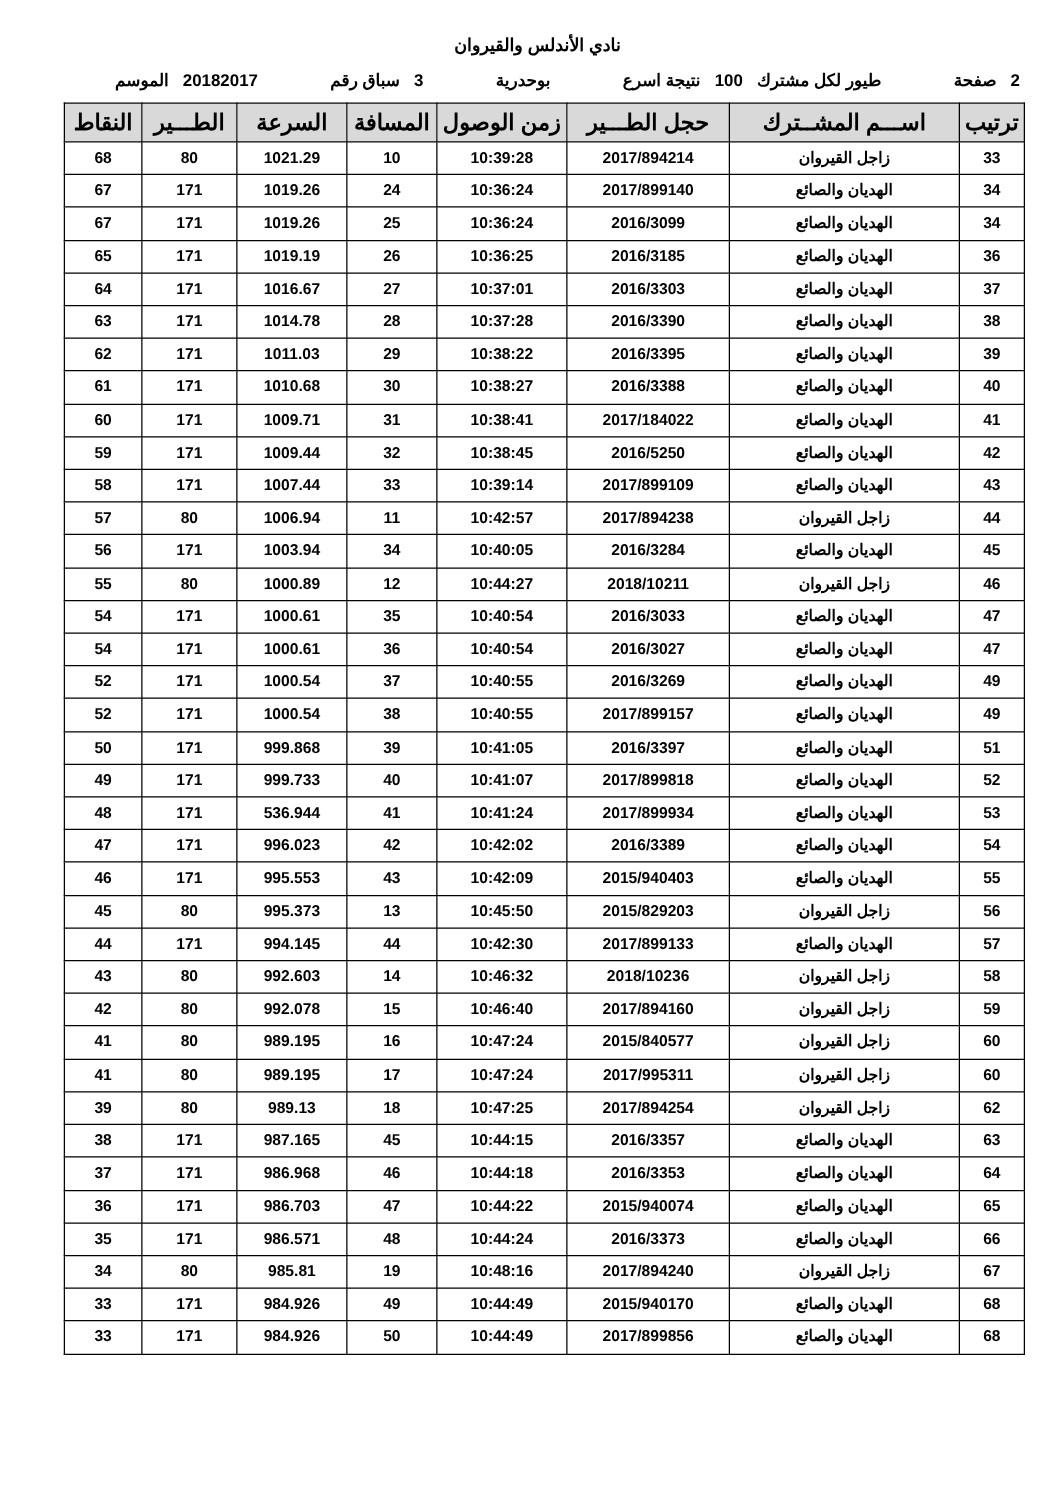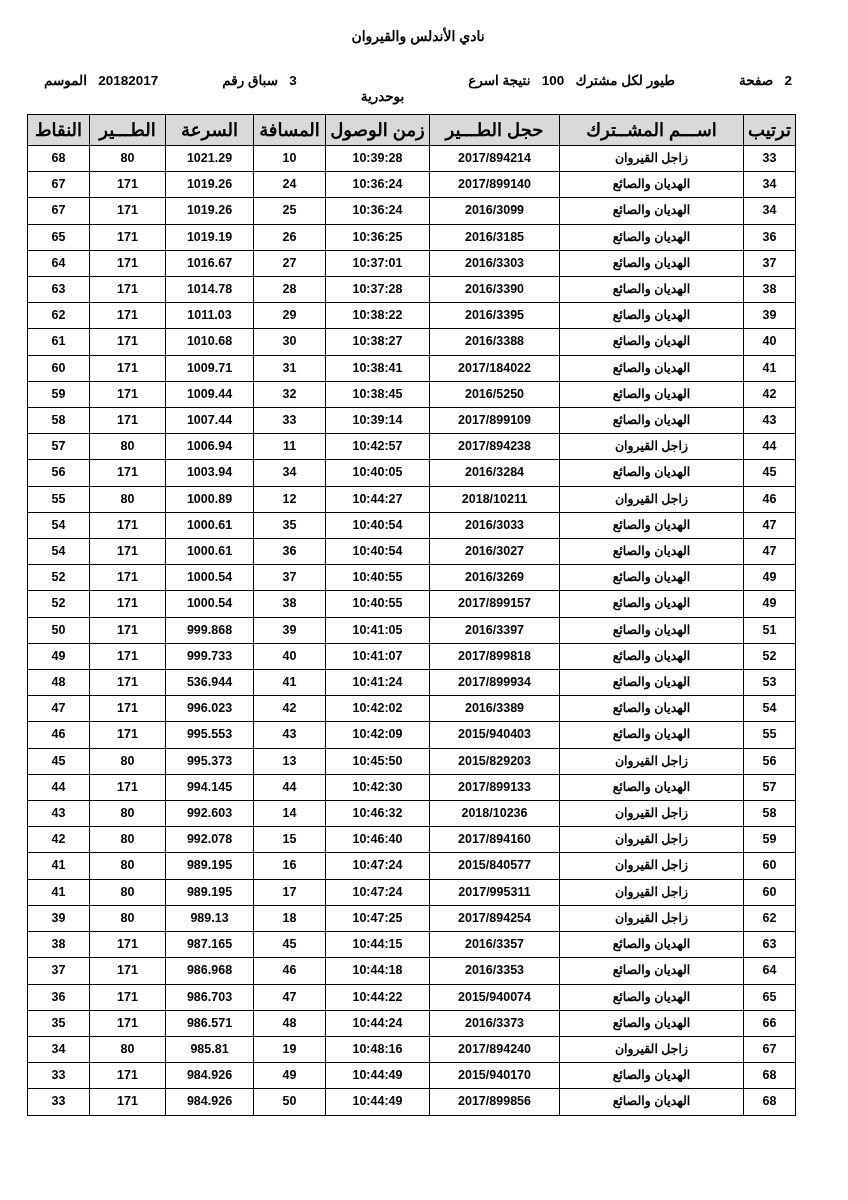--- a/index.html
+++ b/index.html
@@ -12,21 +12,21 @@
     height: 1200px;
     font-family: "Liberation Sans", sans-serif;
     color: #000000;
     position: relative;
     overflow: hidden;
   }
   .page {
     width: 848px;
     height: 1200px;
     box-sizing: border-box;
-    padding: 28px 52px 0 40px;
+    padding: 28px 28px 0 40px;
     position: relative;
   }
   .club-title {
     text-align: center;
     font-size: 14px;
     font-weight: bold;
     margin: 0 0 12px 0;
     letter-spacing: 0;
   }
   .meta-row {
@@ -37,27 +37,27 @@
     font-size: 13.5px;
     font-weight: bold;
     margin: 0 0 10px 0;
     padding: 0 4px;
   }
   .meta-item {
     white-space: nowrap;
   }
   .meta-season {
     flex: 0 0 auto;
+    margin-left: 48px;
   }
   .meta-race {
     flex: 0 0 auto;
   }
   .meta-type {
     flex: 0 0 auto;
-    margin-top: 32px;
   }
   .meta-best {
     flex: 0 0 auto;
   }
   .meta-page {
     flex: 0 0 auto;
   }
   table.results {
     border-collapse: collapse;
     width: 768px;

